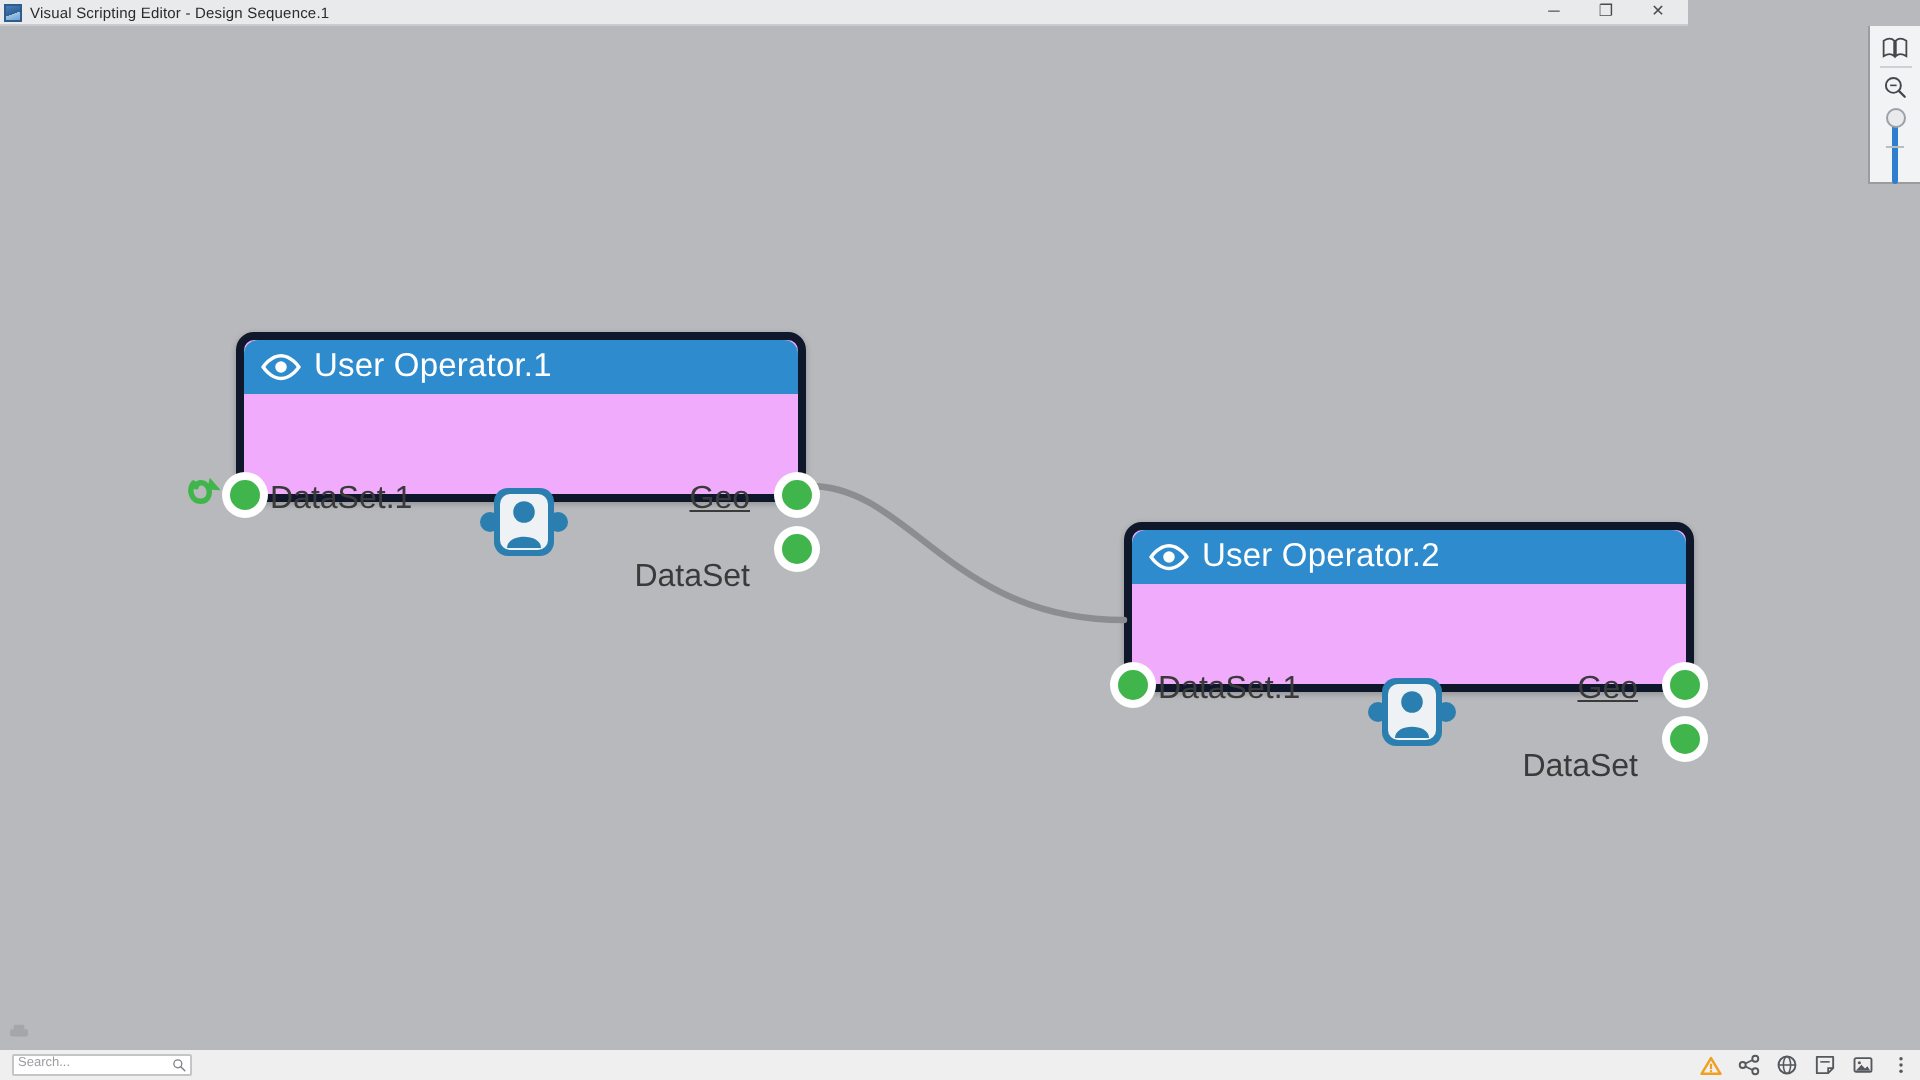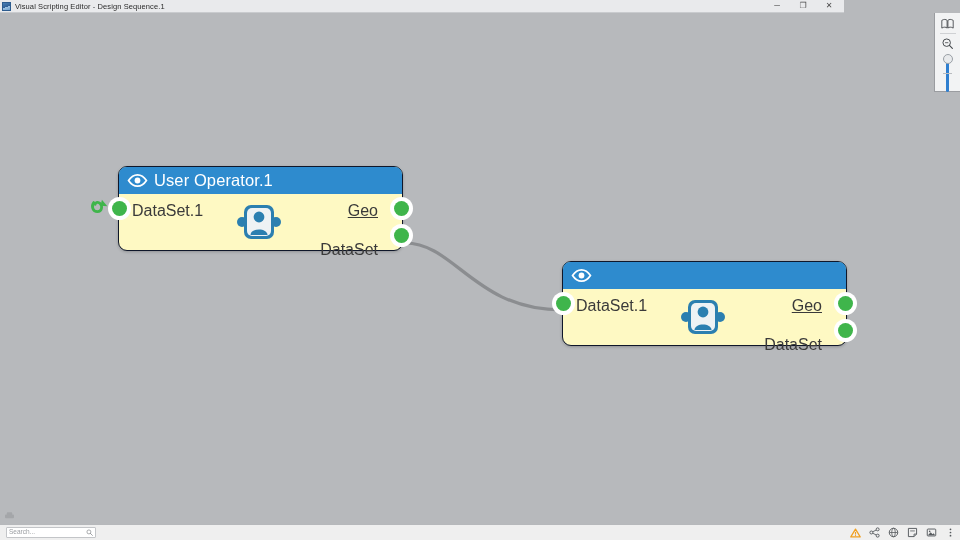--- a/index.html
+++ b/index.html
@@ -119,22 +119,22 @@
   .zoom-notch {
     position: absolute;
     top: 19px;
     width: 9px; height: 1px;
     background: #b9bcc0;
   }
 
   
   .node {
     position: absolute;
-    background: #fef9c3;
-    border: 1px solid #0f172a;
+    background: #f0abfc;
+    border: 4px solid #0f172a;
     border-radius: 9px;
     box-sizing: border-box;
     box-shadow: 0 1px 3px rgba(0,0,0,0.22);
   }
   .node-header {
     height: 27px;
     background: #2e8bce;
     border-radius: 7px 7px 0 0;
     display: flex;
     align-items: center;
@@ -144,20 +144,21 @@
   .eye-icon { width: 21px; height: 15px; flex: none; margin-right: 6px; }
   .node-title {
     color: #ffffff;
     font-size: 16.5px;
     white-space: nowrap;
     letter-spacing: 0.1px;
   }
   .node-body {
     position: relative;
     height: 56px;
+    margin-top: 36px;
   }
   .port-label {
     position: absolute;
     font-size: 16px;
     color: #3a3a3a;
     white-space: nowrap;
     line-height: 1;
   }
   .label-in  { left: 13px; top: 9px; }
   .label-geo { right: 24px; top: 9px; text-decoration: underline; }
@@ -299,20 +300,21 @@
         <div class="port port-right" style="top:34px;"></div>
       </div>
     </div>
 
     <div class="node" style="left:562px; top:248px; width:285px; height:85px;">
       <div class="node-header">
         <svg class="eye-icon" viewBox="0 0 24 16">
           <path d="M12 1.5C6 1.5 1.8 8 1.8 8S6 14.5 12 14.5 22.2 8 22.2 8 18 1.5 12 1.5z" fill="none" stroke="#ffffff" stroke-width="2"></path>
           <circle cx="12" cy="8" r="3.3" fill="#ffffff"></circle>
         </svg>
+        <div class="node-title">User Operator.2</div>
       </div>
       <div class="node-body">
 
         <div class="port port-left" style="top:7px;"></div>
         <div class="port-label label-in">DataSet.1</div>
 
         <svg class="user-icon" style="left:118px; top:8px;" viewBox="0 0 44 40">
           <circle cx="5" cy="20" r="5" fill="#2b7fb0"></circle>
           <circle cx="39" cy="20" r="5" fill="#2b7fb0"></circle>
           <rect x="7" y="3" width="30" height="34" rx="7" fill="#2b7fb0"></rect>

